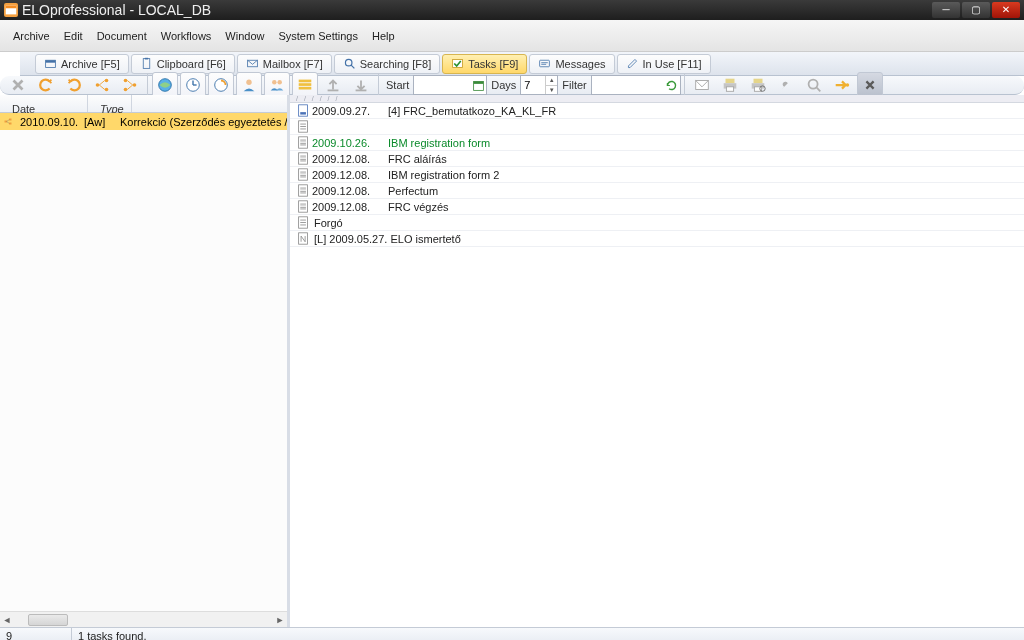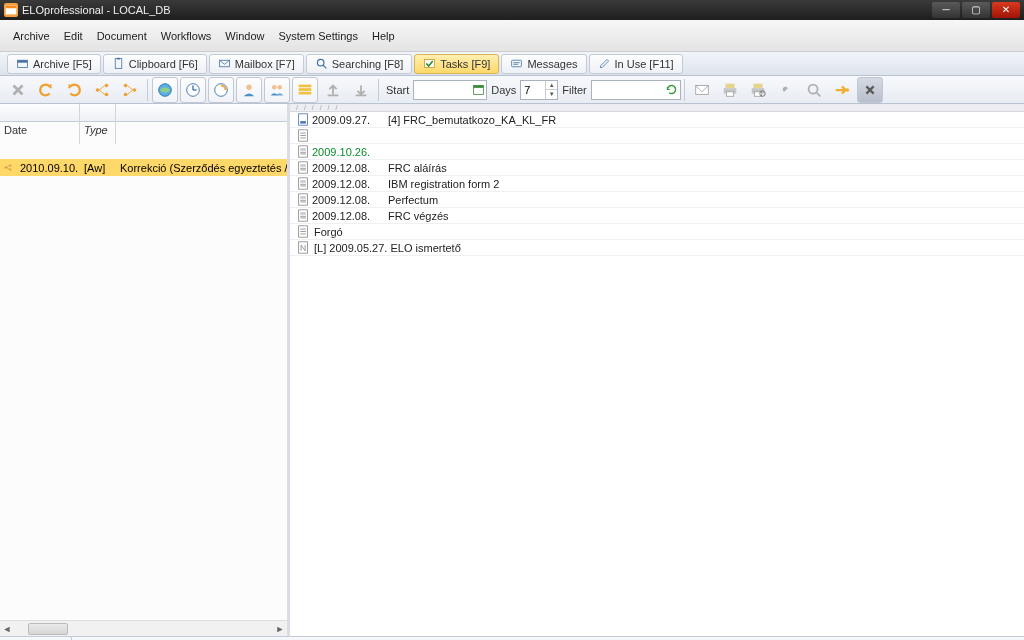--- a/index.html
+++ b/index.html
@@ -1,41 +1,41 @@
 <!DOCTYPE html>
 <html><head>
 <meta charset="utf-8">
 <style>
   * { box-sizing: border-box; margin: 0; padding: 0; font-family: "Segoe UI", Tahoma, sans-serif; }
   body { width: 1024px; height: 640px; overflow: hidden; background: #fff; font-size: 11px; }
 
   
   .titlebar { height: 20px; background: linear-gradient(#3a3a3a,#1e1e1e); display: flex; align-items: center; color: #fff; padding: 0 4px; }
   .title-icon { width: 14px; height: 14px; margin-right: 4px; background: #f4a040; border-radius: 2px; display:flex;align-items:center;justify-content:center;}
-  .title-text { flex: 1; font-size: 11px; color:#eee;}
+  .title-text { flex: 1; font-size: 14px; color:#eee;}
   .win-btns { display:flex; }
   .win-btn { width: 28px; height: 16px; margin-left: 2px; display:flex; align-items:center; justify-content:center; border-radius:2px;}
   .win-min { background:linear-gradient(#5a5a5a,#333); }
   .win-max { background:linear-gradient(#5a5a5a,#333); }
   .win-close { background:linear-gradient(#d83a1f,#a01408); }
   .win-btn span { color:#fff; font-size:10px; line-height:1;}
 
   
   .menubar { height: 32px; background: linear-gradient(#f6f6f6,#e4e4e4); border-bottom:1px solid #ccc; display:flex; align-items:center; padding: 0 6px;}
   .menu-item { padding: 0 7px; color:#222; font-size:11px; cursor:default;}
 
   
-  .viewtabs { height: 24px; background: linear-gradient(#f2f5fa,#dde3ec); border-bottom:1px solid #b8c2d0; display:flex; align-items:center; padding-left:6px;}
+  .viewtabs { height: 24px; background: linear-gradient(#f2f5fa,#dde3ec); border-bottom:1px solid #b8c2d0; display:flex; align-items:center; padding-left:14px;margin-left:20px;}
   .vtab { height:20px; display:flex; align-items:center; padding:0 8px; margin:0 1px; border:1px solid #c4cbd6; border-radius:3px; background:linear-gradient(#fdfdfd,#eef1f6); font-size:11px; color:#333; cursor:default;}
   .vtab.active { background:linear-gradient(#fff0b2,#ffd86a); border-color:#d7b550; }
   .vtab .vicon { width:13px; height:13px; margin-right:4px; display:inline-flex; align-items:center; justify-content:center;}
   .vtab .vicon svg { width:13px;height:13px;}
 
   
-  .toolbar { height: 28px; background: linear-gradient(#f7f9fc,#e8ecf3); border-bottom:1px solid #b8c2d0; display:flex; align-items:center; padding:8px 4px;}
+  .toolbar { height: 19px; background: linear-gradient(#f7f9fc,#e8ecf3); border-bottom:1px solid #b8c2d0; display:flex; align-items:center; padding:8px 4px;border-radius:9px;}
   .tbtn { width:26px; height:26px; display:flex; align-items:center; justify-content:center; margin:0 1px; border-radius:3px; border:1px solid transparent;}
   .tbtn.grouped { border:1px solid #c1c8d4; background:linear-gradient(#fdfdfd,#f1f3f8);}
   .tbtn svg { width:18px;height:18px;}
   .sep { width:1px; height:22px; background:#c4cbd6; margin:0 3px;}
   .tlabel { font-size:11px; color:#333; margin:0 4px;}
   .date-wrap { display:flex; align-items:center; border:1px solid #aab2c0; height:20px; background:#fff;}
   .date-wrap input { border:none; outline:none; width:56px; padding:0 2px; font-size:11px;}
   .date-wrap .calico { width:16px;display:flex;align-items:center;justify-content:center;}
   .spinwrap { display:flex; height:20px; border:1px solid #aab2c0; background:#fff;}
   .spinwrap input { border:none; width:24px; padding:0 3px;font-size:11px; outline:none;}
@@ -46,25 +46,25 @@
   .filter-wrap input { border:none; width:72px; font-size:11px; padding:0 3px; outline:none;}
   .filter-wrap .refico { width:16px; display:flex;align-items:center;justify-content:center;}
 
   
   .main { display:flex; height: calc(640px - 20px - 18px - 24px - 30px - 16px); }
   .leftpane { width: 290px; border-right: 3px solid #d8dde6; display:flex; flex-direction:column; background:#fcfcfc;}
   .rightpane { flex:1; display:flex; flex-direction:column; background:#fff;}
 
   
   .colheads { height:18px; background:linear-gradient(#fdfdfd,#eef1f6); border-bottom:1px solid #c4cbd6; display:flex; font-size:11px; color:#333;}
-  .colh { padding:20px 4px; border-right:1px solid #d0d6e0;}
+  .colh { padding:8px 4px; border-right:1px solid #d0d6e0;margin-left:8px;}
   .colh.date { width:80px;}
   .colh.type { width:36px;font-style:italic;}
   .colh.desc { flex:1;}
-  .leftrows { flex:1; overflow:auto;margin-top:37px;}
+  .leftrows { flex:1; overflow:auto;}
   .taskrow { display:flex; height:17px; align-items:center; font-size:11px;}
   .taskrow.sel { background:#ffd86a; }
   .taskrow .c { padding:1px 4px;}
   .taskrow .ico { width:16px; display:flex;align-items:center;justify-content:center;}
   .taskrow .date { width:64px;}
   .taskrow .type { width:36px;}
   .taskrow .desc { flex:1; white-space:nowrap; overflow:hidden;}
   .left-scroll { height:16px; background:#f1f1f1; border-top:1px solid #ddd; display:flex; align-items:center;}
   .left-scroll .thumb { width:40px; height:12px; margin-left:14px; background:linear-gradient(#eaeaea,#d5d5d5); border:1px solid #bbb; border-radius:2px;}
   .left-scroll .arrow { width:14px; text-align:center; color:#666; font-size:9px;}
@@ -407,20 +407,21 @@
         <div class="docrow green">
           <span class="dico">
             <svg width="13" height="13" viewBox="0 0 16 16">
               <rect x="2" y="1" width="11" height="14" fill="#fff" stroke="#888"></rect>
               <rect x="4" y="4" width="7" height="3" fill="#c8c8c8"></rect>
               <line x1="4" y1="9" x2="11" y2="9" stroke="#888"></line>
               <line x1="4" y1="11" x2="11" y2="11" stroke="#888"></line>
             </svg>
           </span>
           <span class="ddate">2009.10.26.</span>
+          <span class="dtitle">IBM registration form</span>
         </div>
         <div class="docrow">
           <span class="dico">
             <svg width="13" height="13" viewBox="0 0 16 16">
               <rect x="2" y="1" width="11" height="14" fill="#fff" stroke="#888"></rect>
               <rect x="4" y="4" width="7" height="3" fill="#c8c8c8"></rect>
               <line x1="4" y1="9" x2="11" y2="9" stroke="#888"></line>
               <line x1="4" y1="11" x2="11" y2="11" stroke="#888"></line>
             </svg>
           </span>

